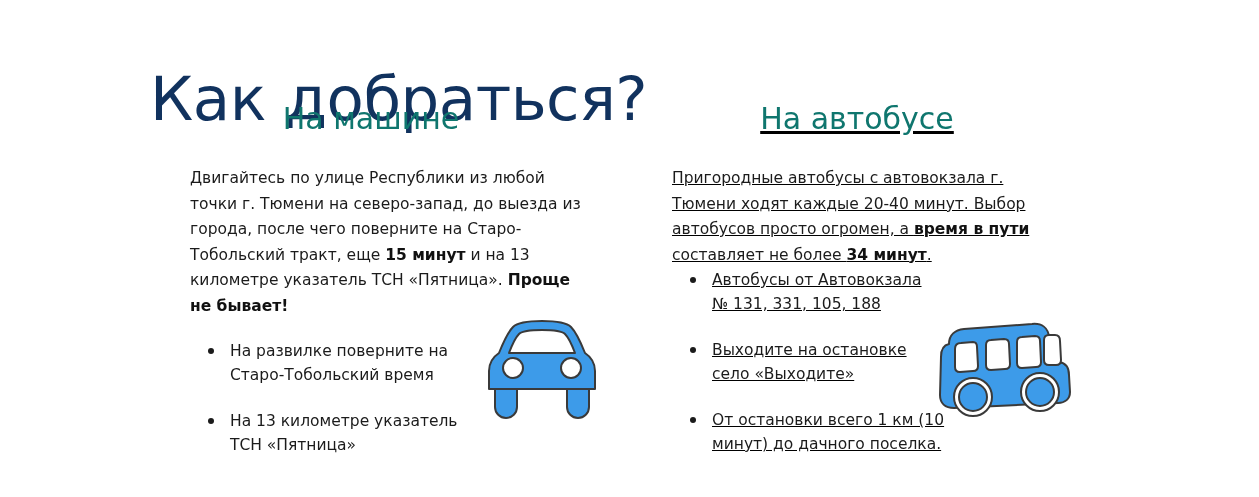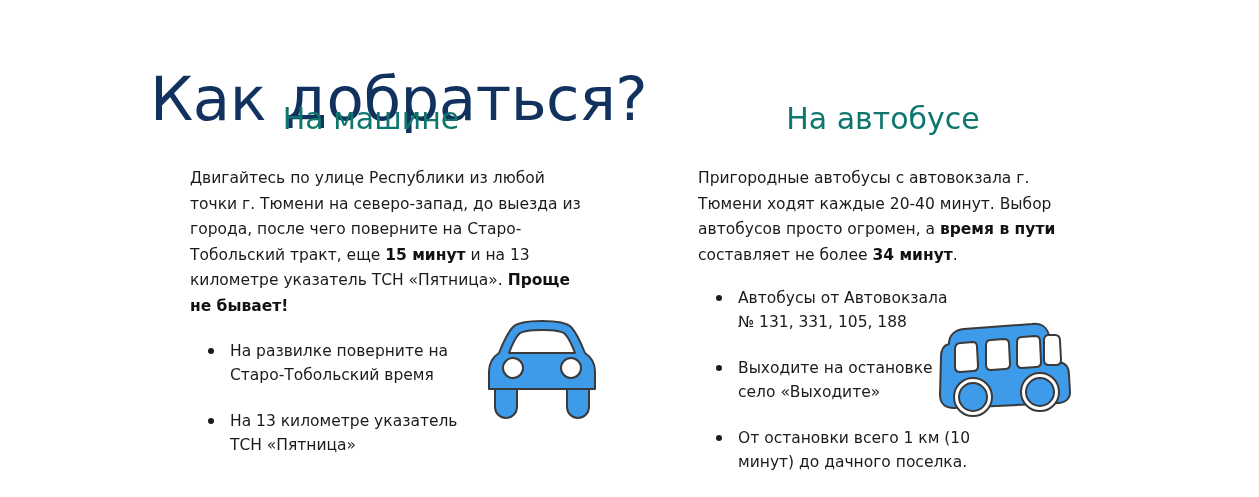--- a/index.html
+++ b/index.html
@@ -40,21 +40,21 @@
     position: absolute;
     left: 0;
     top: 100px;
     width: 1259px;
   }
   .column {
     position: absolute;
     top: 0;
   }
   .column-car  { left: 150px;  width: 470px; }
-  .column-bus  { left: 656px;  width: 470px; }
+  .column-bus  { left: 630px;  width: 470px; text-decoration: underline; }
 
   .section-heading {
     font-size: 30px;
     line-height: 38px;
     font-weight: 400;
     color: #0f766e;
     text-align: center;
     white-space: nowrap;
   }
   .column-car  .section-heading { padding-right: 28px; }
@@ -75,21 +75,21 @@
   
   .bullets {
     list-style: none;
     margin: 0;
     padding: 0;
     font-size: 15.5px;
     line-height: 24px;
     color: #1b1b1b;
   }
   .column-car .bullets { margin-left: 56px; margin-top: 20px; width: 300px; }
-  .column-bus .bullets { margin-left: 58px; margin-top: 18px; width: 290px; }
+  .column-bus .bullets { margin-left: 58px; width: 290px; }
 
   .bullets li {
     position: relative;
     padding-left: 24px;
     margin-bottom: 22px;
   }
   .bullets li:last-child { margin-bottom: 0; }
   .bullets li::before {
     content: "";
     position: absolute;

